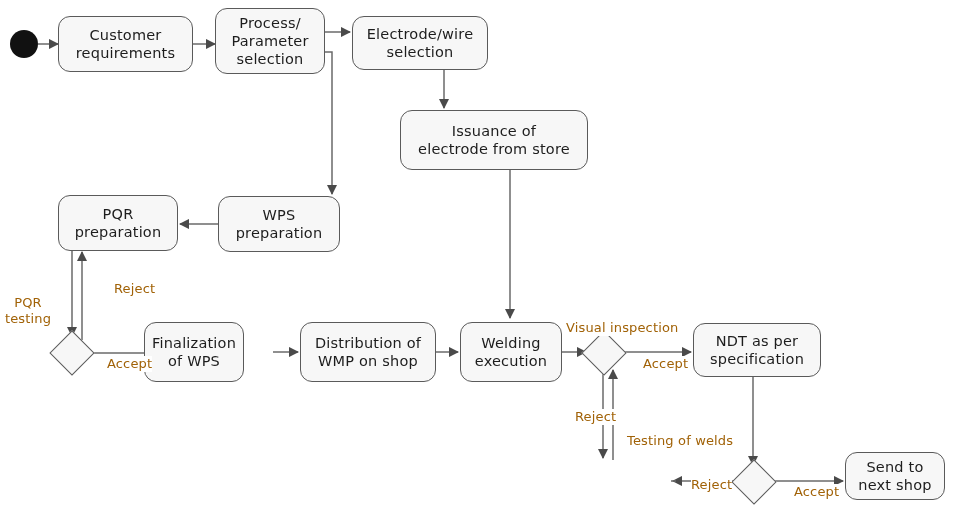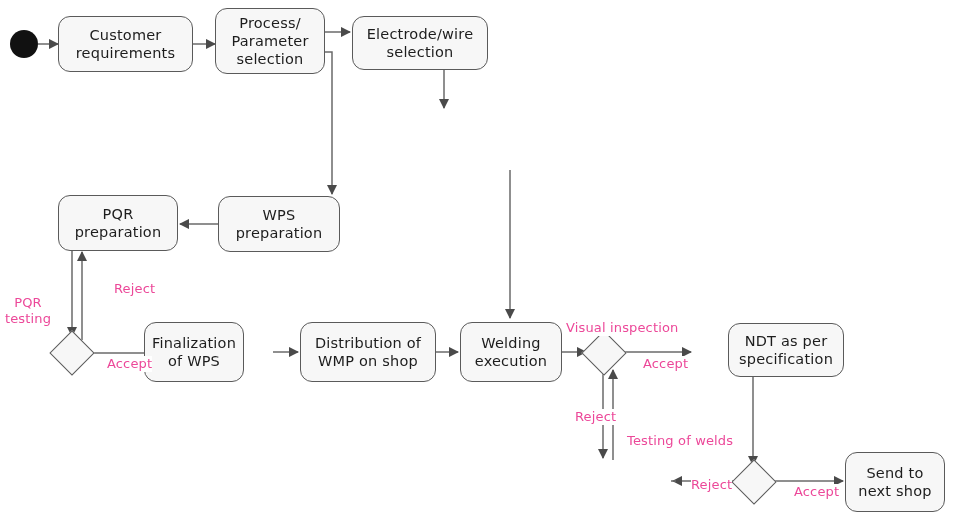--- a/index.html
+++ b/index.html
@@ -34,21 +34,21 @@
     text-align: center;
     color: #1d1d1d;
     font-size: 14.5px;
     line-height: 1.25;
     letter-spacing: 0.2px;
     z-index: 3;
   }
   .node span { display: block; padding: 0 6px; }
   .edge-label {
     position: absolute;
-    color: #ec4899;
+    color: #a16207;
     font-size: 13px;
     line-height: 1.2;
     letter-spacing: 0.15px;
     white-space: nowrap;
     background: #ffffff;
     z-index: 4;
     text-align: center;
   }
   .start-node {
     position: absolute;
@@ -140,20 +140,26 @@
     </span>
   </div>
 
   <div class="node" style="left:352px; top:16px; width:136px; height:54px;justify-content:center;">
     <span>
       <span>Electrode/wire</span>
       <span>selection</span>
     </span>
   </div>
 
+  <div class="node" style="left:400px; top:110px; width:188px; height:60px;">
+    <span>
+      <span>Issuance of</span>
+      <span>electrode from store</span>
+    </span>
+  </div>
 
   <div class="node" style="left:218px; top:196px; width:122px; height:56px;">
     <span>
       <span>WPS</span>
       <span>preparation</span>
     </span>
   </div>
 
   <div class="node" style="left:58px; top:195px; width:120px; height:56px;">
     <span>
@@ -180,31 +186,31 @@
 
   <div class="node" style="left:460px; top:322px; width:102px; height:60px;">
     <span>
       <span>Welding</span>
       <span>execution</span>
     </span>
   </div>
 
   <div class="decision" style="left:588px; top:337px;"></div>
 
-  <div class="node" style="left:693px; top:323px; width:116px; height:54px;margin-left:35px;">
+  <div class="node" style="left:693px; top:323px; width:128px; height:54px;">
     <span>
       <span>NDT as per</span>
       <span>specification</span>
     </span>
   </div>
 
 
   <div class="decision" style="left:738px; top:466px;"></div>
 
-  <div class="node" style="left:845px; top:452px; width:100px; height:60px;">
+  <div class="node" style="left:845px; top:452px; width:100px; height:48px;">
     <span>
       <span>Send to</span>
       <span>next shop</span>
     </span>
   </div>
 
   <div class="edge-label" style="left:4px; top:295px; width:48px; text-align:center;">
     <div>PQR</div>
     <div>testing</div>
   </div>

